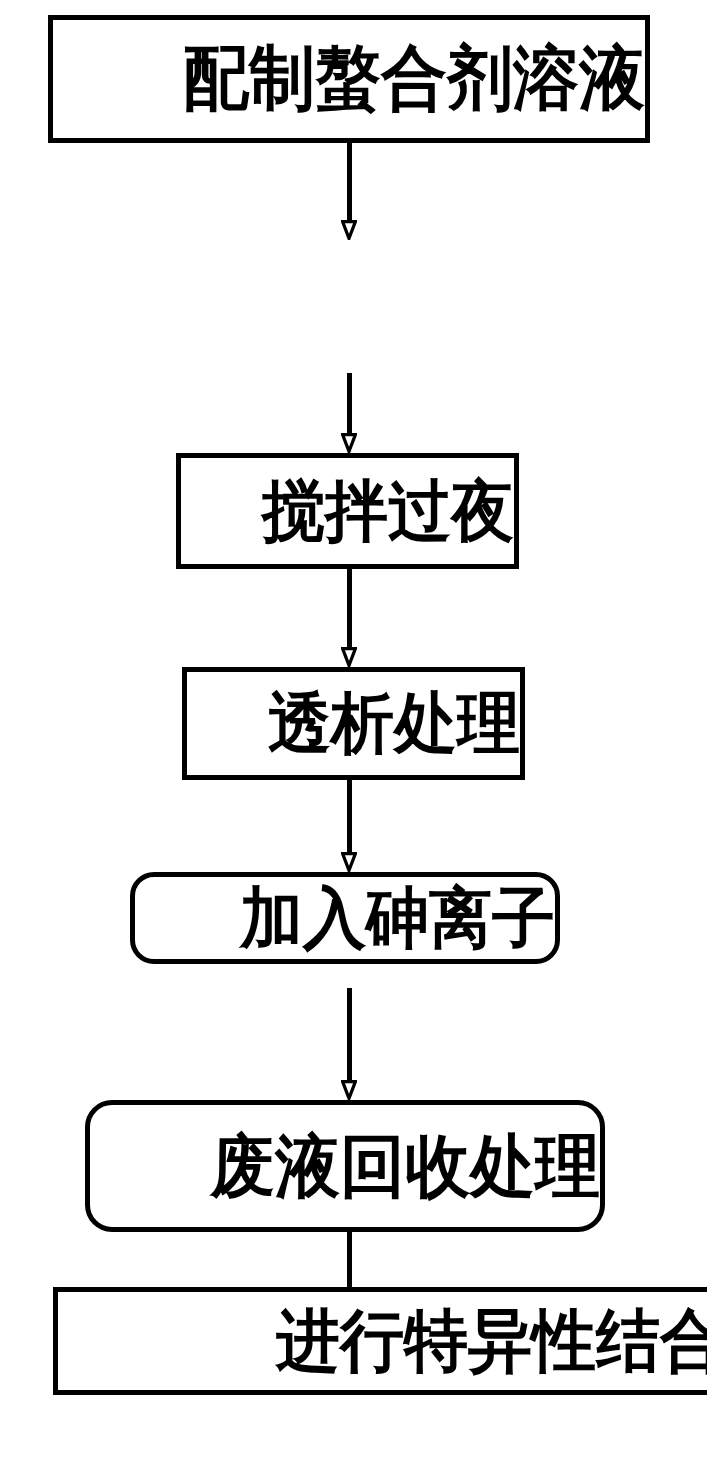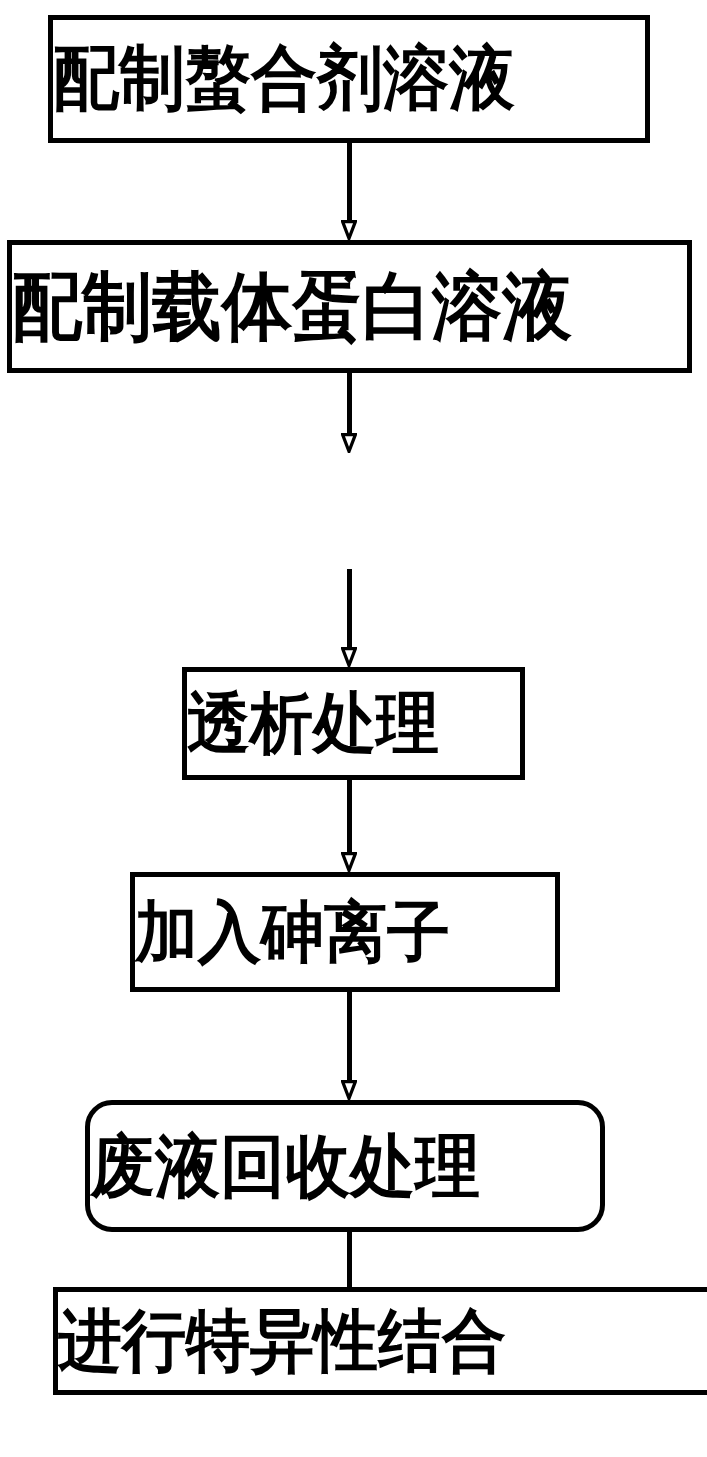--- a/index.html
+++ b/index.html
@@ -18,37 +18,37 @@
     background: #ffffff;
     overflow: hidden;
   }
   .node {
     position: absolute;
     box-sizing: border-box;
     background: #ffffff;
     border: 5px solid #000000;
     display: flex;
     align-items: center;
-    justify-content: flex-start;
+    justify-content: flex-end;
   }
   .node-label {
     font-family: "DejaVu Sans", "Liberation Sans", sans-serif;
     font-weight: 700;
     color: #000000;
     line-height: 1;
     white-space: nowrap;
     letter-spacing: 0px;
     transform: scaleY(1.06);
   }
   
   #node-0 { left: 48px;  top: 15px;   width: 602px; height: 128px; }
   #node-1 { left: 7px;   top: 240px;  width: 685px; height: 133px; }
   #node-2 { left: 176px; top: 453px;  width: 343px; height: 116px; }
   #node-3 { left: 173px; top: 667px;  width: 343px; height: 113px; margin-left: 9px; }
-  #node-4 { left: 130px; top: 872px;  width: 430px; height: 120px; }
+  #node-4 { left: 130px; top: 872px;  width: 430px; height: 92px; border-radius: 24px; }
   #node-5 { left: 85px;  top: 1100px; width: 520px; height: 132px; border-radius: 27px; }
   #node-6 { left: 53px;  top: 1287px; width: 676px; height: 108px; }
 
   #node-0 .node-label { font-size: 66px; }
   #node-1 .node-label { font-size: 70px; }
   #node-2 .node-label { font-size: 63px; }
   #node-3 .node-label { font-size: 63px; }
   #node-4 .node-label { font-size: 63px; }
   #node-5 .node-label { font-size: 65px; }
   #node-6 .node-label { font-size: 64px; }
@@ -112,33 +112,33 @@
 
   <div class="connector" id="conn-0">
     <div class="shaft"></div>
     <div class="arrowhead">
       <svg viewBox="0 0 16 20" preserveAspectRatio="none" aria-hidden="true">
         <polygon points="1.6,1.6 14.4,1.6 8,18.4" fill="#ffffff" stroke="#000000" stroke-width="3.2" stroke-linejoin="miter"></polygon>
       </svg>
     </div>
   </div>
 
-  <div class="node" id="node-1">
-    <span class="node-label">配制载体蛋白溶液</span>
-  </div>
 
   <div class="connector" id="conn-1">
     <div class="shaft"></div>
     <div class="arrowhead">
       <svg viewBox="0 0 16 20" preserveAspectRatio="none" aria-hidden="true">
         <polygon points="1.6,1.6 14.4,1.6 8,18.4" fill="#ffffff" stroke="#000000" stroke-width="3.2" stroke-linejoin="miter"></polygon>
       </svg>
     </div>
   </div>
 
+  <div class="node" id="node-2">
+    <span class="node-label">搅拌过夜</span>
+  </div>
 
   <div class="connector" id="conn-2">
     <div class="shaft"></div>
     <div class="arrowhead">
       <svg viewBox="0 0 16 20" preserveAspectRatio="none" aria-hidden="true">
         <polygon points="1.6,1.6 14.4,1.6 8,18.4" fill="#ffffff" stroke="#000000" stroke-width="3.2" stroke-linejoin="miter"></polygon>
       </svg>
     </div>
   </div>
 

